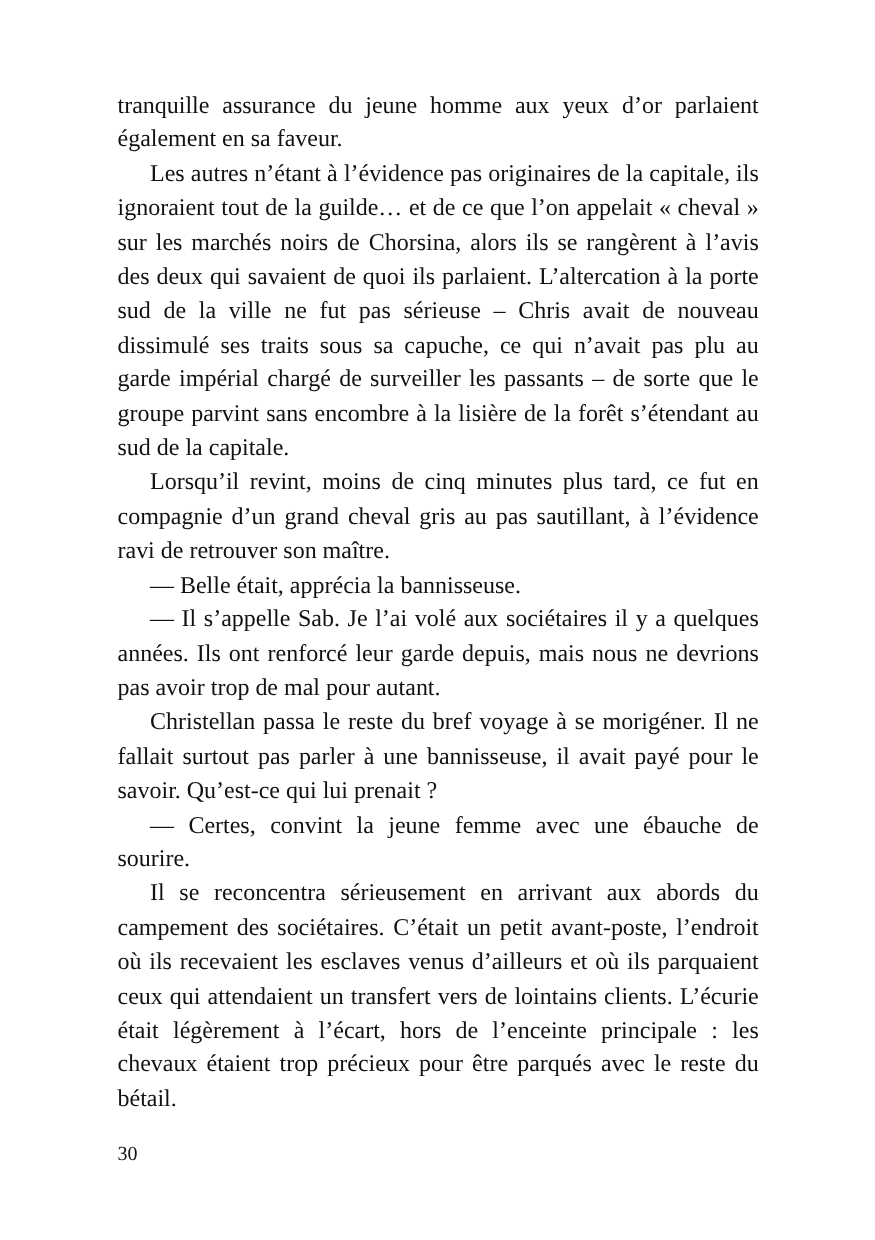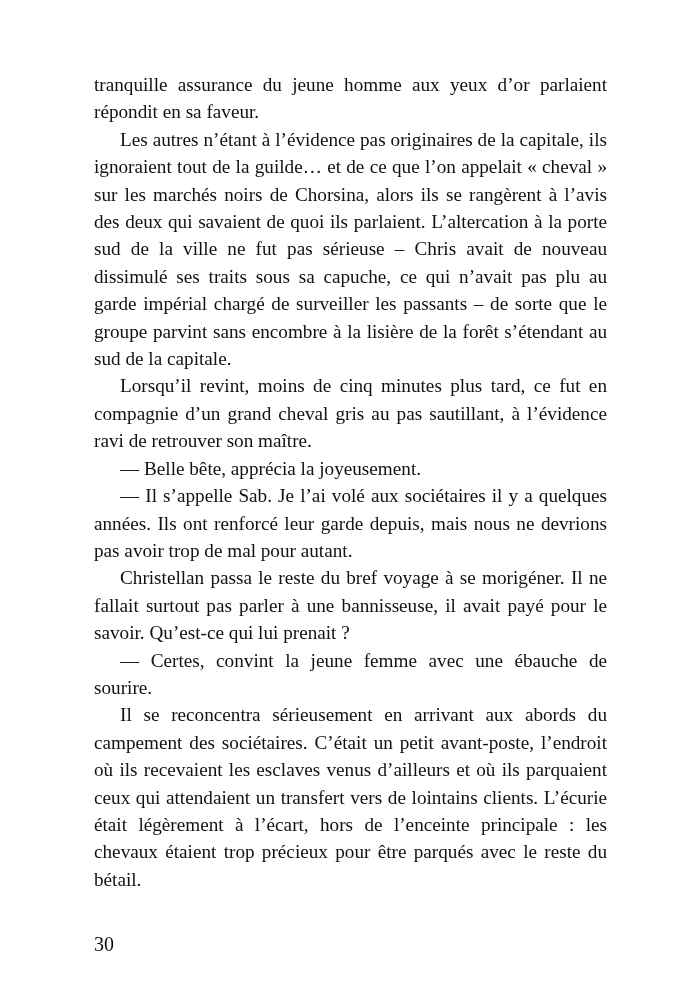--- a/index.html
+++ b/index.html
@@ -28,33 +28,33 @@
     .para {
       margin: 0;
       text-indent: 26px;
     }
     .para.no-indent {
       text-indent: 0;
     }
     .page-number {
       position: absolute;
       left: 94px;
-      top: 932px;
-      font-size: 20px;
+      top: 912px;
+      font-size: 16px;
       line-height: 24px;
     }
   </style>
 </head>
 <body>
 
 <div class="page-body">
-  <p class="para no-indent">tranquille assurance du jeune homme aux yeux d’or parlaient répondit en sa faveur.</p>
+  <p class="para no-indent">tranquille assurance du jeune homme aux yeux d’or parlaient également en sa faveur.</p>
   <p class="para">Les autres n’étant à l’évidence pas originaires de la capitale, ils ignoraient tout de la guilde… et de ce que l’on appelait « cheval » sur les marchés noirs de Chorsina, alors ils se rangèrent à l’avis des deux qui savaient de quoi ils parlaient. L’altercation à la porte sud de la ville ne fut pas sérieuse – Chris avait de nouveau dissimulé ses traits sous sa capuche, ce qui n’avait pas plu au garde impérial chargé de surveiller les passants – de sorte que le groupe parvint sans encombre à la lisière de la forêt s’étendant au sud de la capitale.</p>
   <p class="para">Lorsqu’il revint, moins de cinq minutes plus tard, ce fut en compagnie d’un grand cheval gris au pas sautillant, à l’évidence ravi de retrouver son maître.</p>
-  <p class="para">— Belle bête, apprécia la joyeusement.</p>
+  <p class="para">— Belle était, apprécia la bannisseuse.</p>
   <p class="para">— Il s’appelle Sab. Je l’ai volé aux sociétaires il y a quelques années. Ils ont renforcé leur garde depuis, mais nous ne devrions pas avoir trop de mal pour autant.</p>
   <p class="para">Christellan passa le reste du bref voyage à se morigéner. Il ne fallait surtout pas parler à une bannisseuse, il avait payé pour le savoir. Qu’est-ce qui lui prenait ?</p>
   <p class="para">— Certes, convint la jeune femme avec une ébauche de sourire.</p>
   <p class="para">Il se reconcentra sérieusement en arrivant aux abords du campement des sociétaires. C’était un petit avant-poste, l’endroit où ils recevaient les esclaves venus d’ailleurs et où ils parquaient ceux qui attendaient un transfert vers de lointains clients. L’écurie était légèrement à l’écart, hors de l’enceinte principale : les chevaux étaient trop précieux pour être parqués avec le reste du bétail.</p>
 
 </div>
 
 <div class="page-number">30</div>
 
 </body></html>

